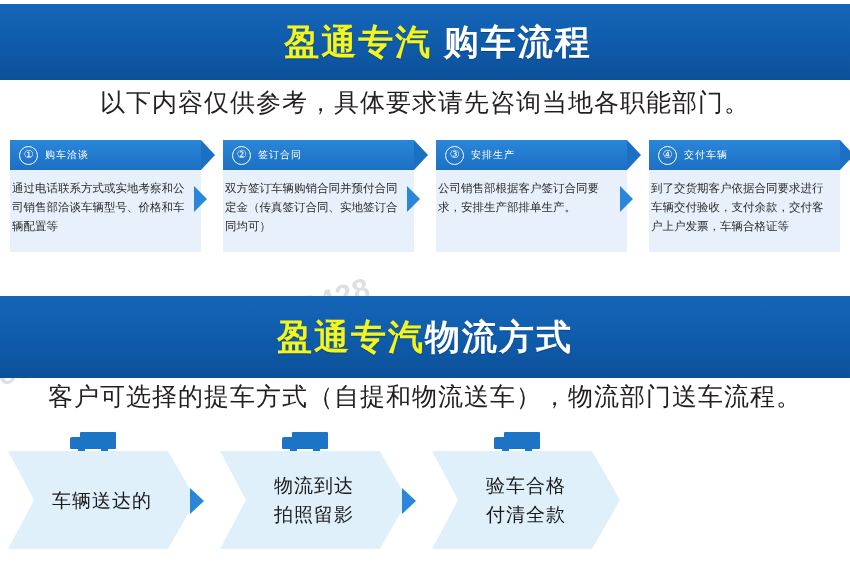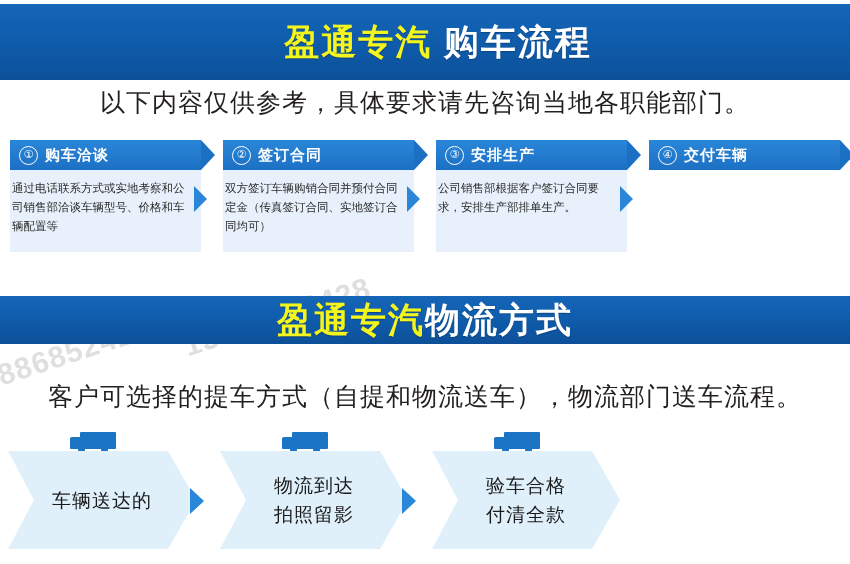--- a/index.html
+++ b/index.html
@@ -110,22 +110,22 @@
     color: #ffffff;
     font-size: 11px;
     line-height: 15px;
     text-align: center;
     margin-right: 7px;
     flex: none;
     font-family: "DejaVu Sans", sans-serif;
   }
   .step-title {
     color: #ffffff;
-    font-size: 15px;
-    font-weight: bold;
+    font-size: 10px;
+    font-weight: normal;
     letter-spacing: 1px;
   }
   .step-body {
     background: #e8f1fb;
     padding: 9px 10px 8px 2px;
     box-sizing: border-box;
     height: 82px;
     font-size: 11.5px;
     line-height: 19px;
     color: #2b2b2b;
@@ -265,26 +265,27 @@
       </div>
       <div class="step-body">公司销售部根据客户签订合同要求，安排生产部排单生产。</div>
       <div class="step-chevron"></div>
     </div>
 
     <div class="step" style="margin-left:22px;">
       <div class="step-head">
         <div class="step-num">④</div>
         <div class="step-title">交付车辆</div>
       </div>
+      <div class="step-body">到了交货期客户依据合同要求进行车辆交付验收，支付余款，交付客户上户发票，车辆合格证等</div>
 
     </div>
 
   </div>
 
-  <div class="banner" style="top:296px; height:48px;">
+  <div class="banner" style="top:296px; height:82px;">
     <div class="banner-title"><span class="hl">盈通专汽</span><span>物流方式</span></div>
   </div>
 
   <div class="subtitle" style="top:380px;">客户可选择的提车方式（自提和物流送车），物流部门送车流程。</div>
 
   <div class="cards">
 
     <div class="card-wrap">
       <div class="truck">
         <div class="body"></div>

